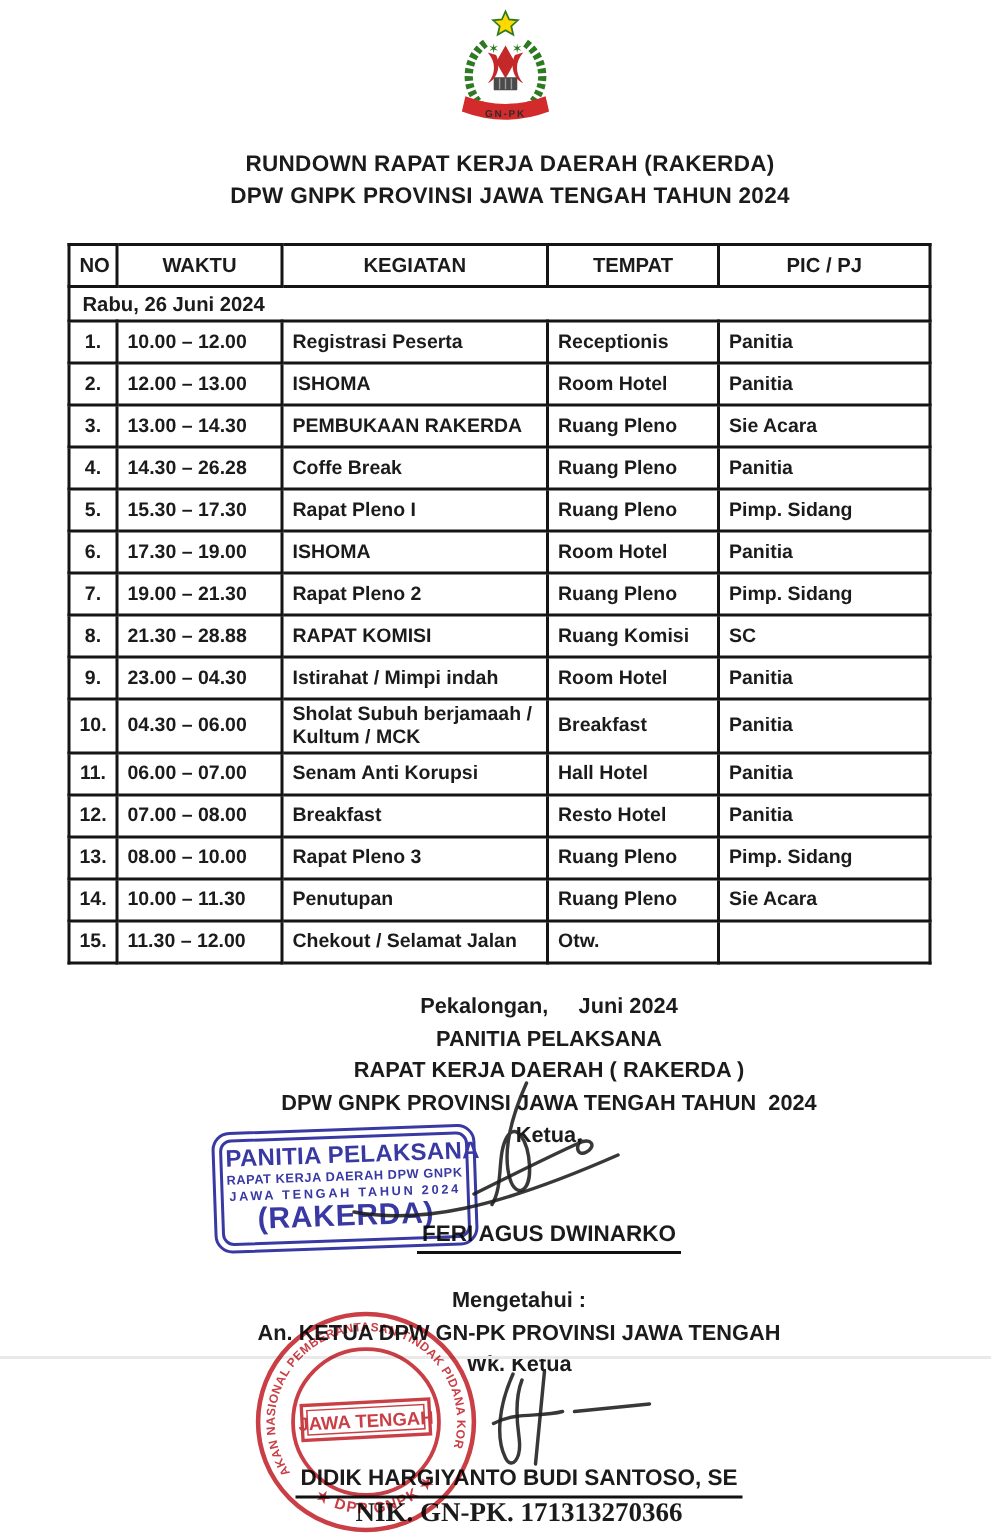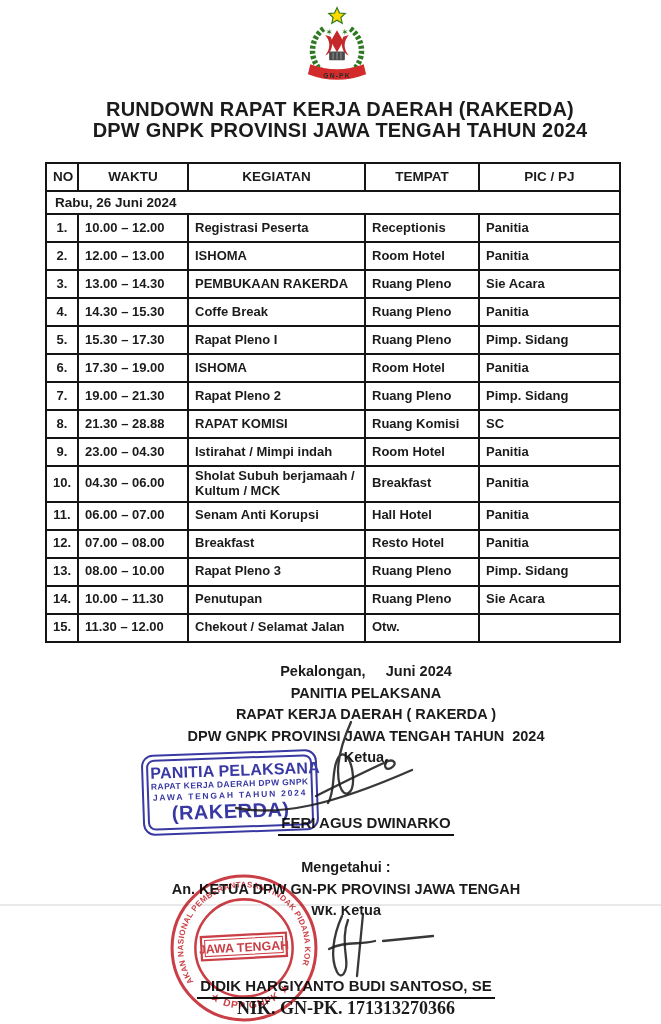--- a/index.html
+++ b/index.html
@@ -9,21 +9,21 @@
   }
   html,body{margin:0;padding:0;}
   body{background:#ffffff;font-family:"Liberation Sans",sans-serif;}
   .page{position:relative;width:661px;height:1024px;background:#ffffff;overflow:hidden;}
 
   
   .logo{position:absolute;left:296px;top:6px;width:82px;height:88px;}
 
   
   .title-block{position:absolute;left:30px;top:99px;width:620px;text-align:center;
-    font-weight:700;font-size:20px;line-height:21px;color:var(--ink);letter-spacing:.2px;}
+    font-weight:700;font-size:15px;line-height:21px;color:var(--ink);letter-spacing:.2px;}
 
   
   table.rundown{position:absolute;left:45px;top:162px;width:574px;border-collapse:collapse;table-layout:fixed;}
   table.rundown th,table.rundown td{border:2px solid #151515;color:var(--ink);
     font-weight:700;font-size:13px;line-height:1.15;padding:2px 6px;vertical-align:middle;overflow:hidden;}
   table.rundown thead th{height:22px;text-align:center;font-size:13.5px;}
   tr.day-row td{height:17px;text-align:left;font-size:13.5px;padding-left:8px;}
   tbody td{height:22px;}
   td.c-no{text-align:center;padding:2px 1px;}
   td.c-waktu{padding-left:10px;margin-top:12px;}
@@ -127,21 +127,21 @@
   </tr>
         <tr>
     <td class="c-no">3.</td>
     <td class="c-waktu">13.00 – 14.30</td>
     <td class="c-keg">PEMBUKAAN RAKERDA</td>
     <td class="c-tempat">Ruang Pleno</td>
     <td class="c-pic">Sie Acara</td>
   </tr>
         <tr>
     <td class="c-no">4.</td>
-    <td class="c-waktu">14.30 – 15.30</td>
+    <td class="c-waktu">14.30 – 26.28</td>
     <td class="c-keg">Coffe Break</td>
     <td class="c-tempat">Ruang Pleno</td>
     <td class="c-pic">Panitia</td>
   </tr>
         <tr>
     <td class="c-no">5.</td>
     <td class="c-waktu">15.30 – 17.30</td>
     <td class="c-keg">Rapat Pleno I</td>
     <td class="c-tempat">Ruang Pleno</td>
     <td class="c-pic">Pimp. Sidang</td>

